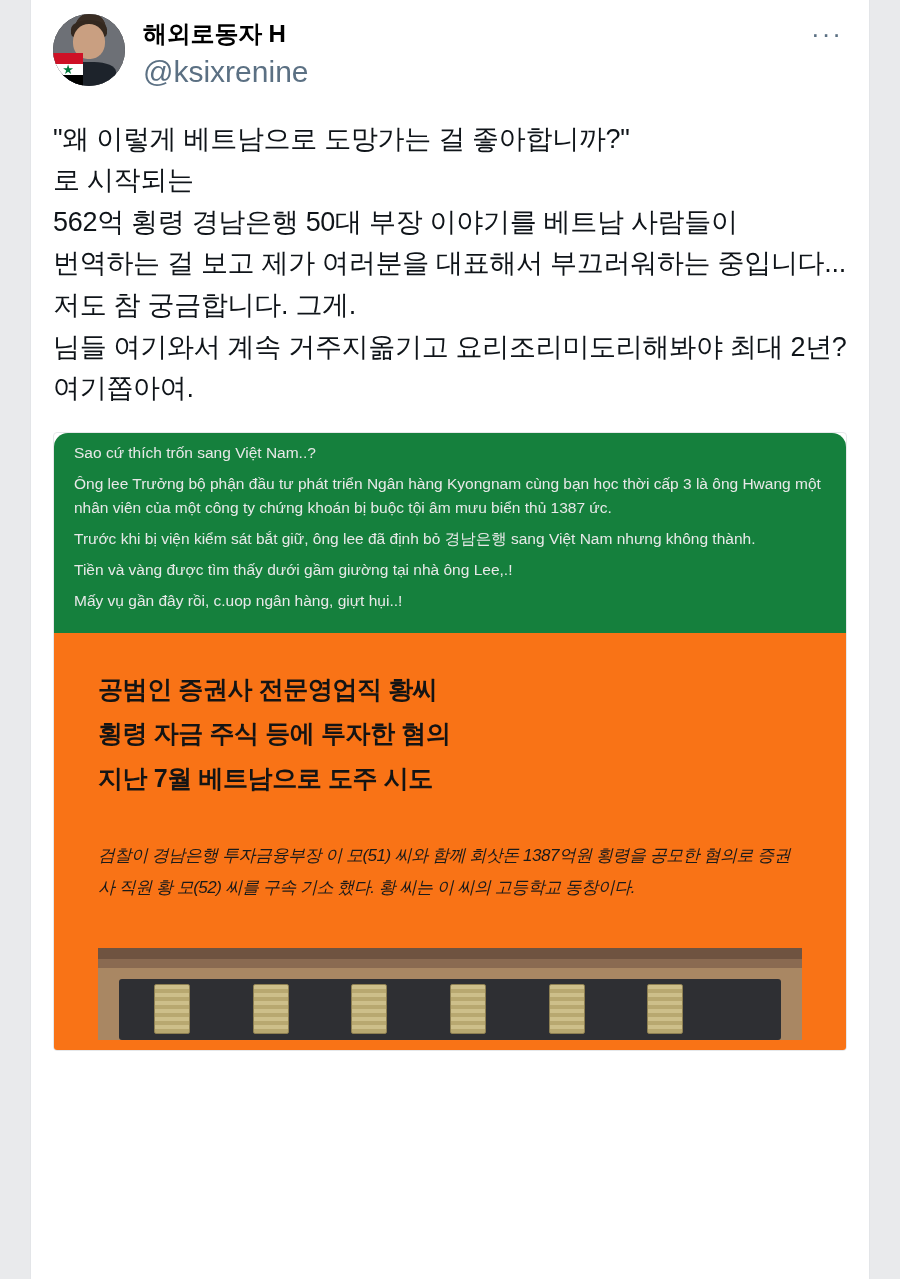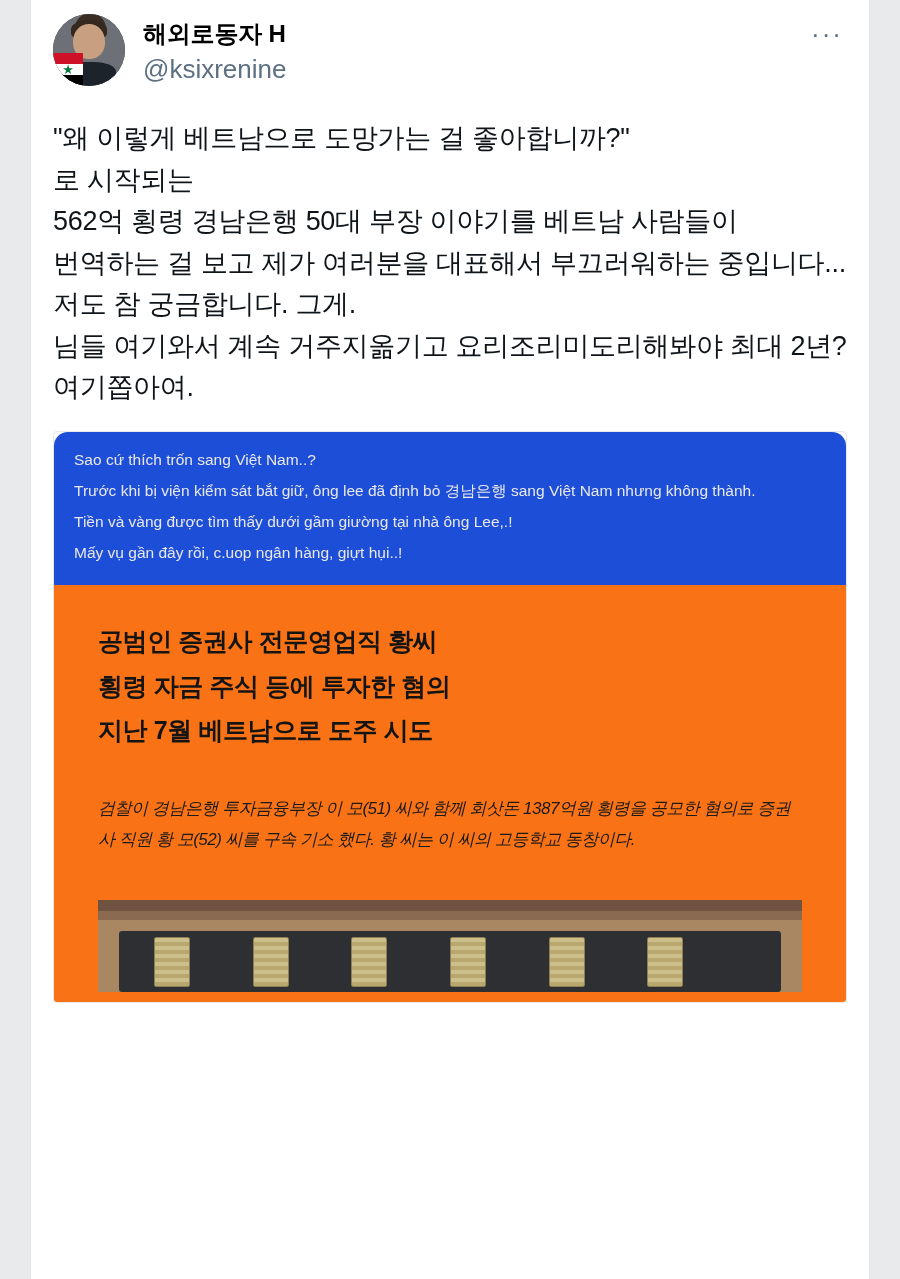--- a/index.html
+++ b/index.html
@@ -101,21 +101,21 @@
     padding-top: 4px;
   }
   .display-name {
     font-size: 24px;
     font-weight: bold;
     color: #000000;
     line-height: 1.3;
     letter-spacing: -0.2px;
   }
   .handle {
-    font-size: 26px;
+    font-size: 30px;
     color: #5b7083;
     line-height: 1.35;
     margin-top: 3px;
   }
   .more-btn {
     position: absolute;
     right: 2px;
     top: 10px;
     width: 36px;
     height: 26px;
@@ -140,23 +140,23 @@
   
   .media {
     margin-top: 22px;
     width: 100%;
     border-radius: 4px;
     overflow: hidden;
     border: 1px solid #e6e8ea;
     box-sizing: border-box;
   }
   .media-dark {
-    background: #1d4ed8;
+    background: #15803d;
     color: #e8e8e8;
-    padding: 16px 20px 20px 20px;
+    padding: 8px 20px 20px 20px;
     font-size: 15.5px;
     line-height: 1.55;
     border-radius: 14px 14px 0 0;
   }
   .media-dark p { margin: 0 0 7px 0; }
   .media-dark p:last-child { margin-bottom: 0; }
   .media-white {
     background: #f97316;
     padding: 34px 44px 10px 44px;
     color: #15181c;
@@ -251,20 +251,21 @@
       <p>"왜 이렇게 베트남으로 도망가는 걸 좋아합니까?"</p>
       <p>로 시작되는</p>
       <p>562억 횡령 경남은행 50대 부장 이야기를 베트남 사람들이 번역하는 걸 보고 제가 여러분을 대표해서 부끄러워하는 중입니다... 저도 참 궁금합니다. 그게.</p>
       <p>님들 여기와서 계속 거주지옮기고 요리조리미도리해봐야 최대 2년?여기쫍아여.</p>
     </div>
 
     <div class="media">
 
       <div class="media-dark">
         <p>Sao cứ thích trốn sang Việt Nam..?</p>
+        <p>Ông lee Trưởng bộ phận đầu tư phát triển Ngân hàng Kyongnam cùng bạn học thời cấp 3 là ông Hwang một nhân viên của một công ty chứng khoán bị buộc tội âm mưu biển thủ 1387 ức.</p>
         <p>Trước khi bị viện kiểm sát bắt giữ, ông lee đã định bỏ 경남은행 sang Việt Nam nhưng không thành.</p>
         <p>Tiền và vàng được tìm thấy dưới gầm giường tại nhà ông Lee,.!</p>
         <p>Mấy vụ gần đây rồi, c.uop ngân hàng, giựt hụi..!</p>
       </div>
 
       <div class="media-white">
         <div class="headline">
           <div>공범인 증권사 전문영업직 황씨</div>
           <div>횡령 자금 주식 등에 투자한 혐의</div>
           <div>지난 7월 베트남으로 도주 시도</div>

